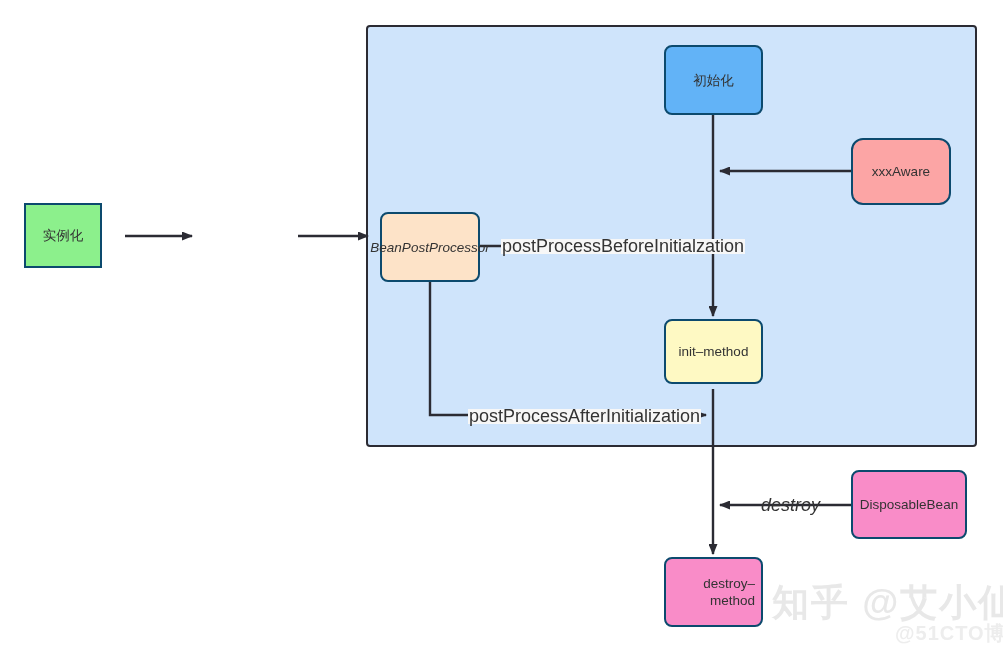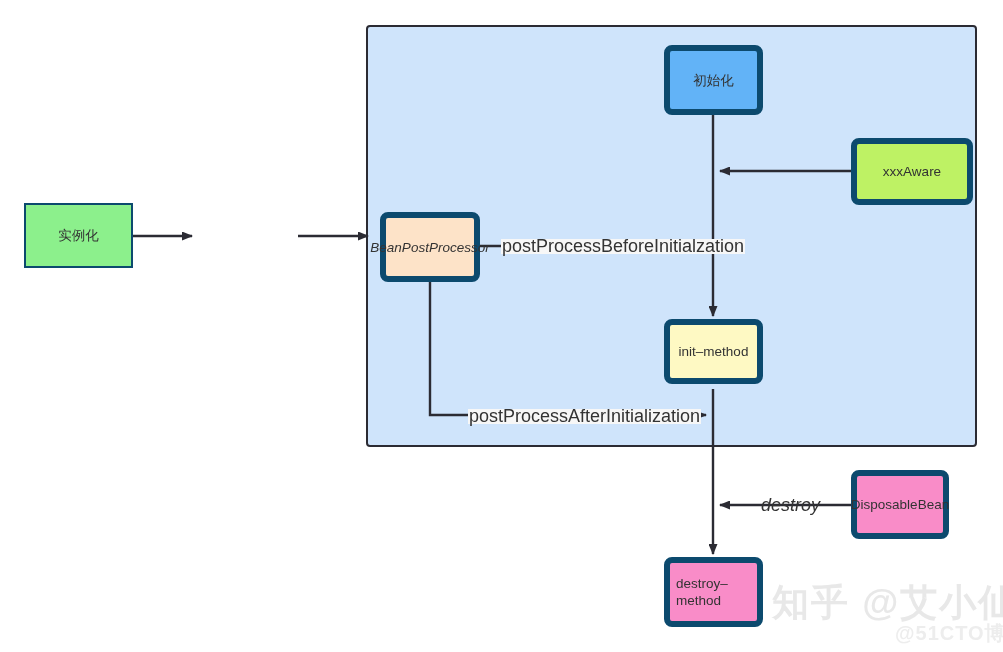--- a/index.html
+++ b/index.html
@@ -25,25 +25,25 @@
     left: 0; top: 0;
     width: 1003px;
     height: 652px;
   }
   .node {
     position: absolute;
     box-sizing: border-box;
     display: flex;
     align-items: center;
     justify-content: center;
-    text-align: left;
+    text-align: right;
     color: #333333;
     font-size: 13.5px;
     line-height: 17px;
-    border: 6px solid #0c4a6e;
+    border: 2px solid #0c4a6e;
   }
   .node.rounded { border-radius: 8px; }
   .node.sq { border-radius: 0; border-width: 2px; }
   .node .label { padding: 0 6px; display: block; }
 
   .container-box {
     position: absolute;
     box-sizing: border-box;
     border: 2px solid #2b2b33;
     border-radius: 4px;
@@ -99,42 +99,42 @@
       <path d="M480,246 L706,246" marker-end="url(#ah)"></path>
 
       <path d="M430,282 L430,415 L706,415" marker-end="url(#ah)"></path>
 
       <line x1="713" y1="389" x2="713" y2="554" marker-end="url(#ah)"></line>
 
       <line x1="851" y1="505" x2="720" y2="505" marker-end="url(#ah)"></line>
     </g>
   </svg>
 
-  <div class="node sq" style="left:24px; top:203px; width:109px; height:65px; background:#8cf08c;">
+  <div class="node sq" style="left:24px; top:203px; width:78px; height:65px; background:#8cf08c;">
     <span class="label">实例化</span>
   </div>
 
 
   <div class="node rounded" style="left:380px; top:212px; width:100px; height:70px; background:#fde3c8;font-style:italic;">
     <span class="label">BeanPostProcessor</span>
   </div>
 
   <div class="node rounded" style="left:664px; top:45px; width:99px; height:70px; background:#62b3f7;">
     <span class="label">初始化</span>
   </div>
 
-  <div class="node rounded" style="left:851px; top:138px; width:122px; height:67px; background:#bef264;">
+  <div class="node rounded" style="left:851px; top:138px; width:100px; height:67px; background:#fca5a5;border-radius:12px;">
     <span class="label">xxxAware</span>
   </div>
 
   <div class="node rounded" style="left:664px; top:319px; width:99px; height:65px; background:#fef9c3;">
     <span class="label">init–method</span>
   </div>
 
-  <div class="node rounded" style="left:851px; top:470px; width:98px; height:69px; background:#f98cc8;">
+  <div class="node rounded" style="left:851px; top:470px; width:116px; height:69px; background:#f98cc8;">
     <span class="label">DisposableBean</span>
   </div>
 
   <div class="node rounded" style="left:664px; top:557px; width:99px; height:70px; background:#f98cc8;">
     <span class="label">destroy–method</span>
   </div>
 
   <div class="edge-label" style="left:501px; top:239px;">postProcessBeforeInitialzation</div>
 
   <div class="edge-label" style="left:468px; top:409px;">postProcessAfterInitialization</div>

